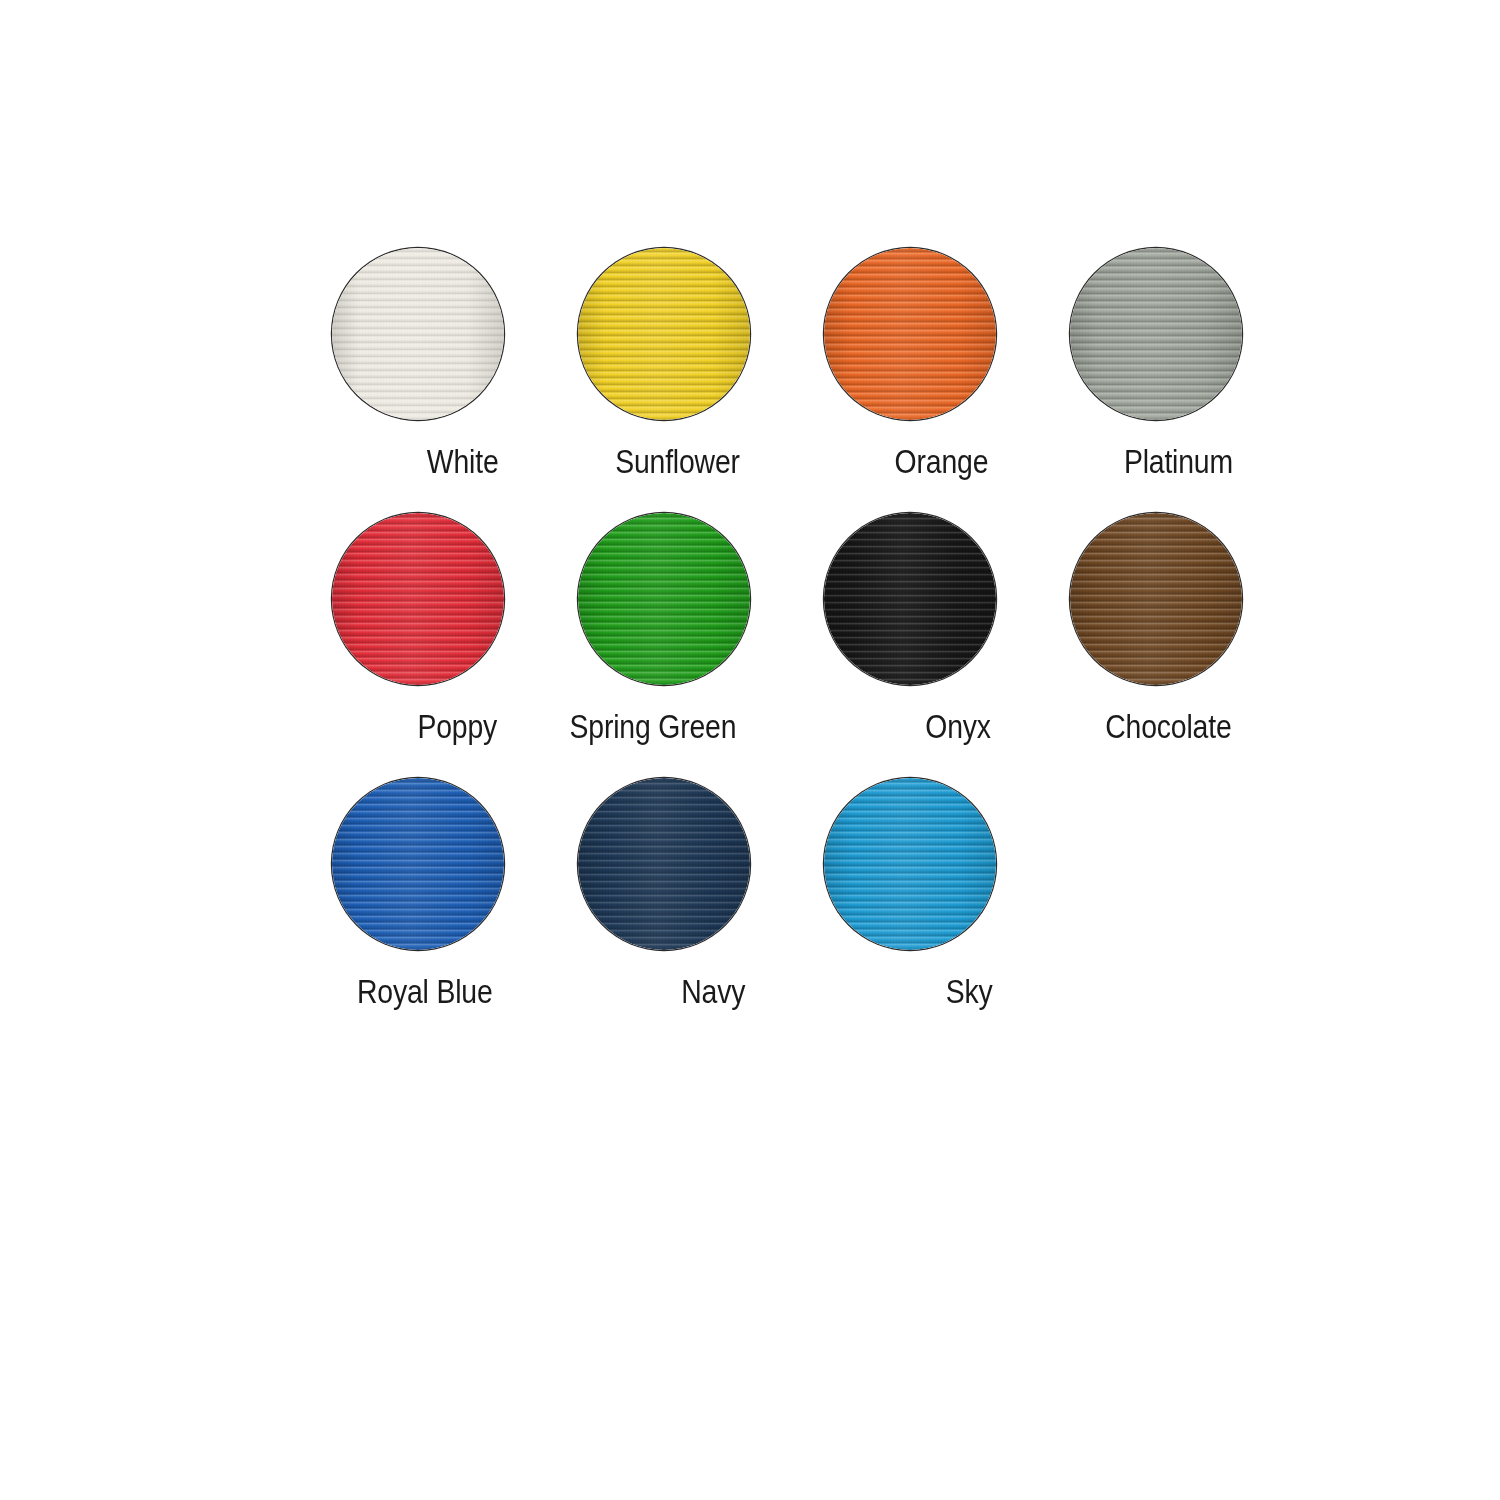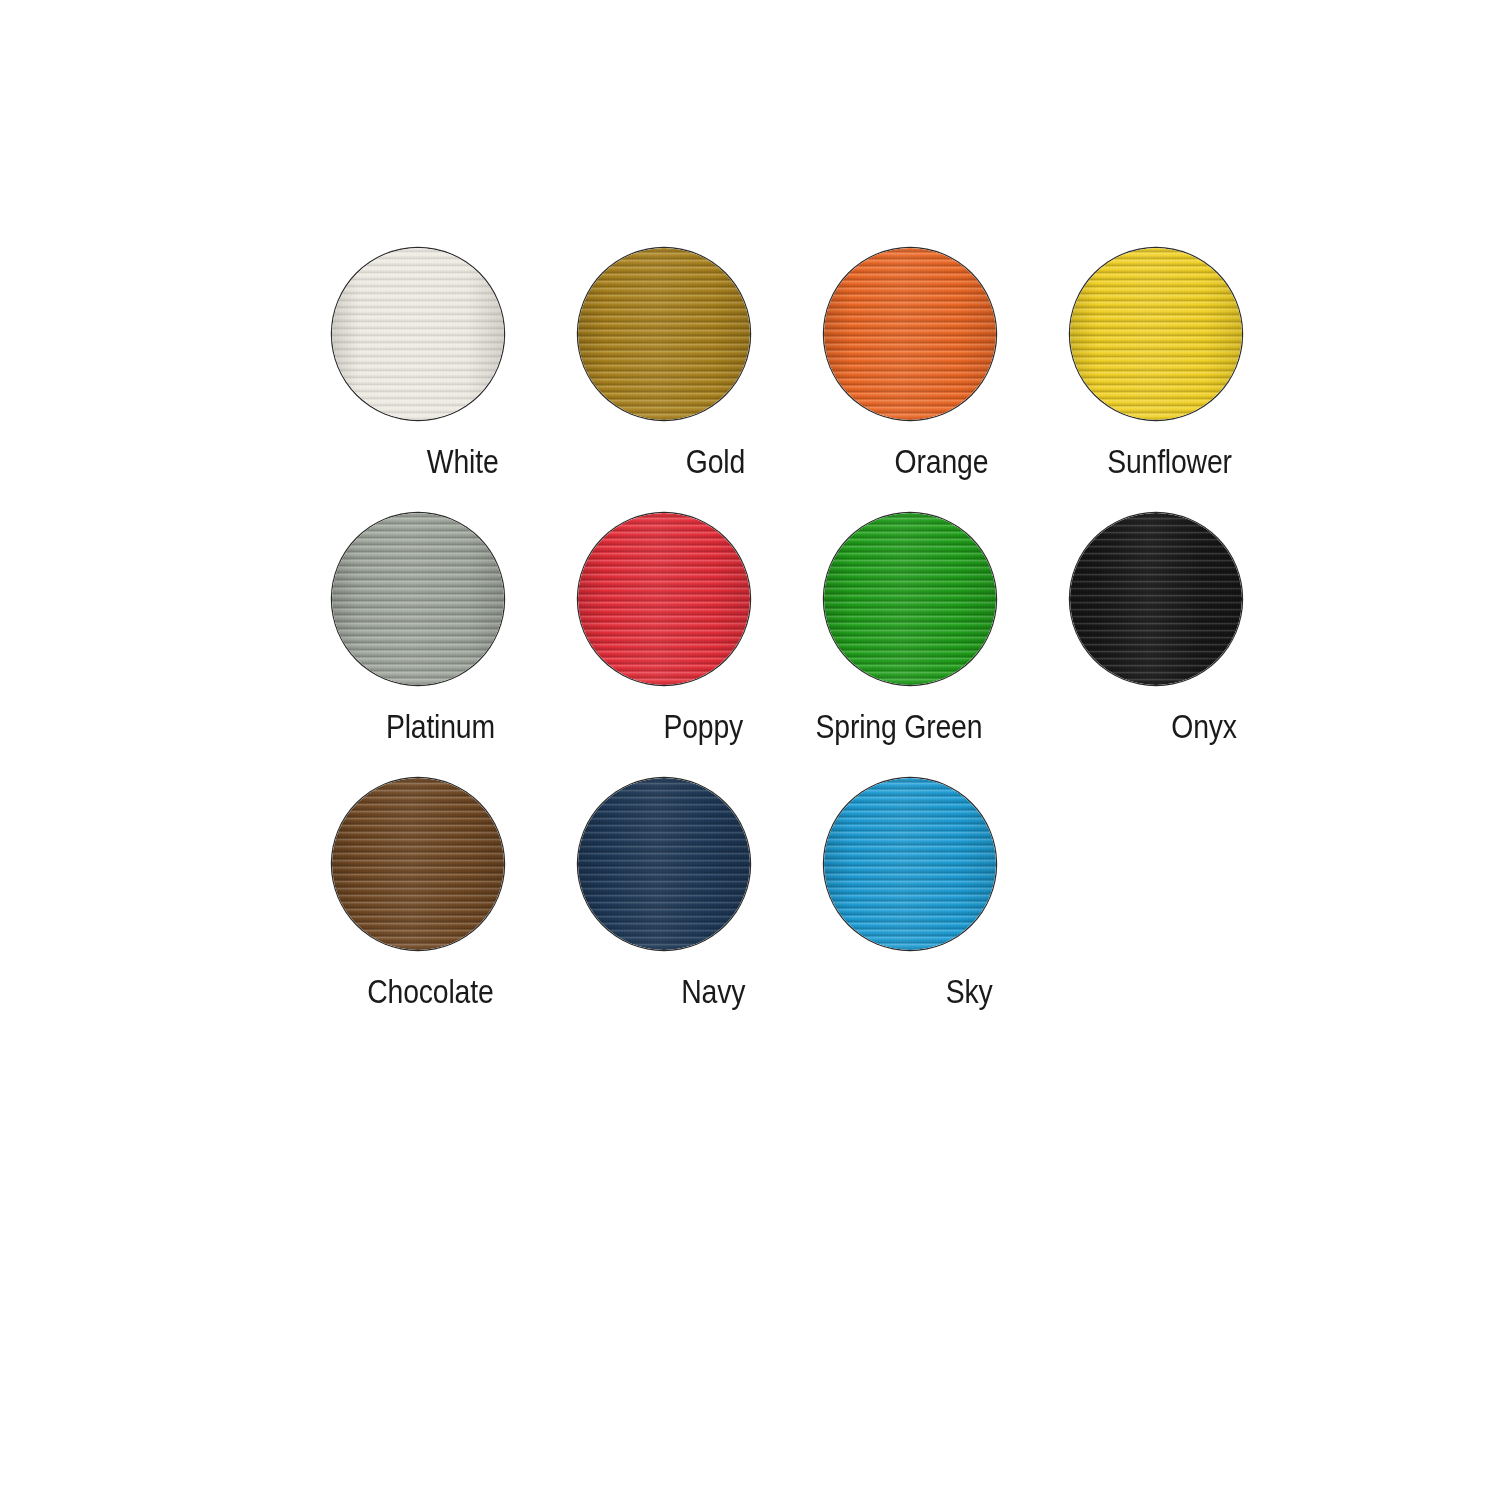--- a/index.html
+++ b/index.html
@@ -130,44 +130,35 @@
         <div class="chip">
           <div class="base" style="background: rgb(239, 236, 228);"></div>
           <div class="ribs" style="opacity: 0.55;"></div>
           <div class="grain"></div>
           <div class="shade"></div>
         </div>
         <div class="swatch-label">White</div>
       </div>
       <div class="swatch-cell">
         <div class="chip">
-          <div class="base" style="background: rgb(168, 128, 27);"></div>
-          <div class="ribs"></div>
-          <div class="grain"></div>
-          <div class="shade"></div>
-        </div>
-        <div class="swatch-label">Gold</div>
+          <div class="base" style="background: rgb(242, 209, 35);"></div>
+          <div class="ribs"></div>
+          <div class="grain"></div>
+          <div class="shade"></div>
+        </div>
+        <div class="swatch-label">Sunflower</div>
       </div>
       <div class="swatch-cell">
         <div class="chip">
           <div class="base" style="background: rgb(235, 102, 35);"></div>
           <div class="ribs"></div>
           <div class="grain"></div>
           <div class="shade"></div>
         </div>
         <div class="swatch-label">Orange</div>
-      </div>
-      <div class="swatch-cell">
-        <div class="chip">
-          <div class="base" style="background: rgb(242, 209, 35);"></div>
-          <div class="ribs"></div>
-          <div class="grain"></div>
-          <div class="shade"></div>
-        </div>
-        <div class="swatch-label">Sunflower</div>
       </div>
       <div class="swatch-cell">
         <div class="chip">
           <div class="base" style="background: rgb(159, 166, 156);"></div>
           <div class="ribs"></div>
           <div class="grain"></div>
           <div class="shade"></div>
         </div>
         <div class="swatch-label">Platinum</div>
       </div>
@@ -202,20 +193,29 @@
         <div class="chip">
           <div class="base" style="background: rgb(110, 70, 33);"></div>
           <div class="ribs"></div>
           <div class="grain"></div>
           <div class="shade"></div>
         </div>
         <div class="swatch-label">Chocolate</div>
       </div>
       <div class="swatch-cell">
         <div class="chip">
+          <div class="base" style="background: rgb(27, 93, 181);"></div>
+          <div class="ribs"></div>
+          <div class="grain"></div>
+          <div class="shade"></div>
+        </div>
+        <div class="swatch-label">Royal Blue</div>
+      </div>
+      <div class="swatch-cell">
+        <div class="chip">
           <div class="base" style="background: rgb(27, 53, 83);"></div>
           <div class="ribs" style="opacity: 0.75;"></div>
           <div class="grain"></div>
           <div class="shade"></div>
         </div>
         <div class="swatch-label">Navy</div>
       </div>
       <div class="swatch-cell">
         <div class="chip">
           <div class="base" style="background: rgb(27, 155, 211);"></div>

